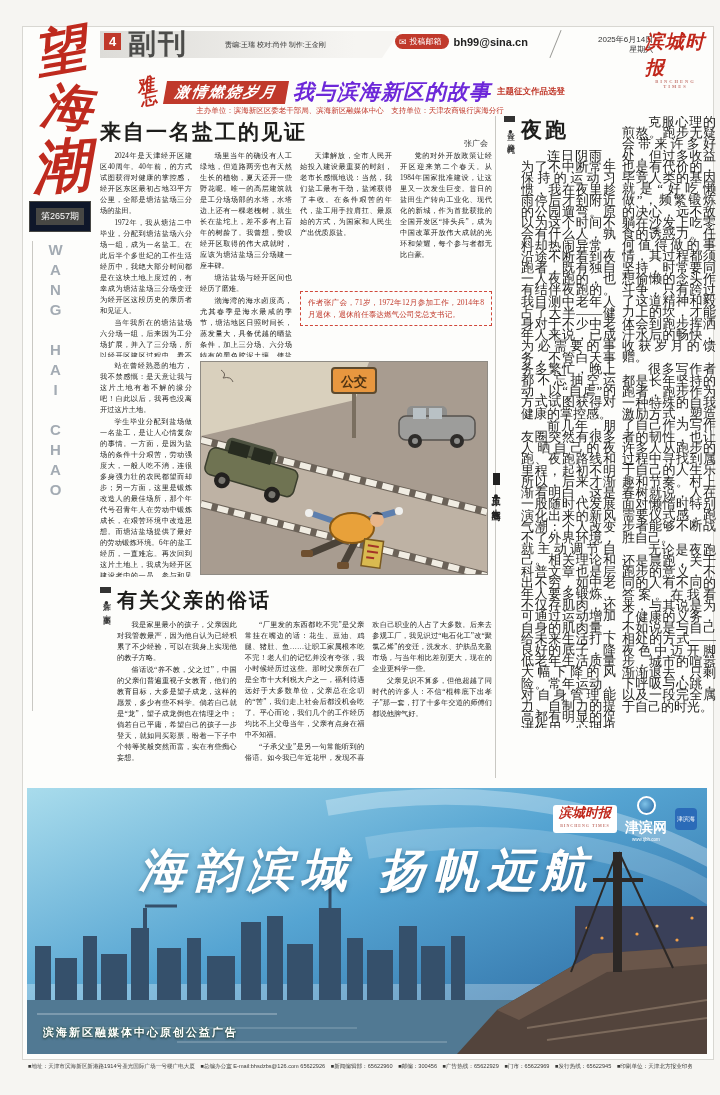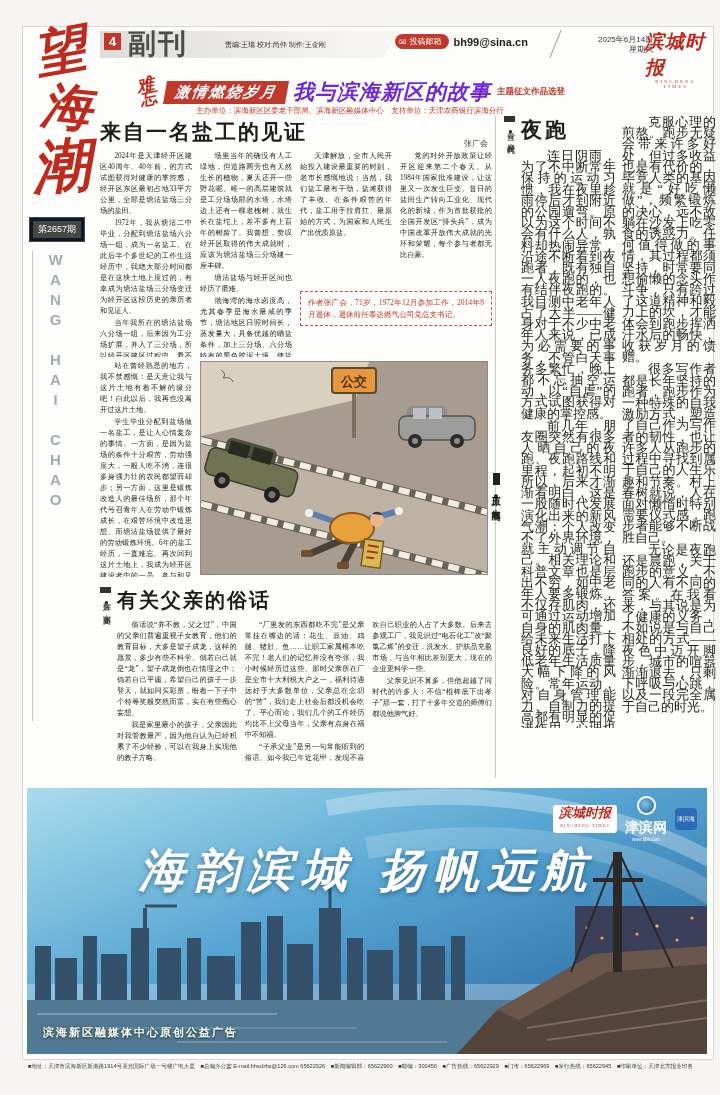--- a/index.html
+++ b/index.html
@@ -5,21 +5,21 @@
   html,body{margin:0;padding:0;}
   body{width:720px;height:1095px;background:#f6f5f2;font-family:"Liberation Serif","DejaVu Serif",serif;color:#1d1d1b;position:relative;overflow:hidden;}
   .frame{position:absolute;left:22px;top:26px;width:690px;height:1032px;border:1px solid #d8d7d2;background:#fdfdfb;}
   
   .masthead{position:absolute;left:26px;top:30px;width:72px;height:740px;}
   .callig{position:relative;height:172px;color:#bf2a1e;font-weight:bold;font-style:italic;}
   .callig span{position:absolute;line-height:1;}
   .c1{left:8px;top:-4px;font-size:52px;transform:rotate(-10deg);}
   .c2{left:16px;top:52px;font-size:50px;transform:rotate(6deg);}
   .c3{left:6px;top:108px;font-size:58px;transform:rotate(-4deg);}
-  .issue-box{margin:16px 0 10px 4px;display:inline-block;background:#474744;color:#fff;font-size:9px;padding:2px 5px;border:3px solid #0f172a;outline:1px solid #474744;font-family:"Liberation Sans",sans-serif;}
+  .issue-box{margin:0 0 10px 4px;display:inline-block;background:#474744;color:#fff;font-size:9px;padding:2px 5px;border:6px solid #0f172a;outline:1px solid #474744;font-family:"Liberation Sans",sans-serif;}
   .pinyin-wrap{margin-left:6px;border-left:1px solid #c9c8c3;padding-left:14px;height:470px;}
   .pinyin{writing-mode:vertical-rl;text-orientation:upright;font-family:"Liberation Sans",sans-serif;font-weight:bold;font-size:15px;letter-spacing:3px;color:#a3abb3;}
   
   .header{position:absolute;left:100px;top:31px;width:606px;height:34px;}
   .hdr-band{position:absolute;left:0;top:0;width:300px;height:27px;background:linear-gradient(to right,#dddcd8,#f6f5f2 85%);clip-path:polygon(0 0,100% 0,94% 100%,0 100%);}
   .pageno{position:absolute;left:4px;top:2px;width:17px;height:17px;background:#c0392b;color:#fff;font-family:"Liberation Sans",sans-serif;font-weight:bold;font-size:13px;text-align:center;line-height:17px;}
   .section{position:absolute;left:28px;top:-6px;font-family:"Liberation Sans",sans-serif;font-weight:bold;font-size:28px;color:#4c4c4a;letter-spacing:2px;}
   .credits{position:absolute;left:125px;top:9px;font-size:7px;color:#333;font-family:"Liberation Sans",sans-serif;}
   .mailbox{position:absolute;left:295px;top:3px;display:flex;align-items:center;gap:5px;}
   .mail-badge{background:#c0392b;color:#fff;border-radius:9px;font-size:8px;padding:2px 7px 2px 4px;font-family:"Liberation Sans",sans-serif;display:flex;align-items:center;gap:3px;}
@@ -222,22 +222,22 @@
         </div>
       </div>
     </div>
 
     <div class="a3">
       <div class="a3-head">
         <div class="vtag">朱辉●家事如天</div>
         <div style="flex:1">
           <h2 class="a3-title">有关父亲的俗话</h2>
           <div class="threecol">
+              <p class="para">我是家里最小的孩子，父亲因此对我管教最严，因为他自认为已经积累了不少经验，可以在我身上实现他的教子方略。</p>
               <p class="para">俗话说“养不教，父之过”，中国的父亲们普遍重视子女教育，他们的教育目标，大多是望子成龙，这样的愿景，多少有些不科学。倘若自己就是“龙”，望子成龙倒也在情理之中；倘若自己平庸，希望自己的孩子一步登天，就如同买彩票，盼着一下子中个特等奖般突然而富，实在有些痴心妄想。</p>
-              <p class="para">我是家里最小的孩子，父亲因此对我管教最严，因为他自认为已经积累了不少经验，可以在我身上实现他的教子方略。</p>
               <p class="para">“厂里发的东西都吃不完”是父亲常挂在嘴边的话：花生、豆油、鸡腿、猪肚、鱼……让职工家属根本吃不完！老人们的记忆并没有夸张，我小时候经历过这些。那时父亲所在厂是全市十大利税大户之一，福利待遇远好于大多数单位，父亲总在念叨的“苦”，我们走上社会后都没机会吃了。平心而论，我们几个的工作经历均比不上父母当年，父亲有点身在福中不知福。</p>
               <p class="para">“子承父业”是另一句常能听到的俗语。如今我已年近花甲，发现不喜欢自己职业的人占了大多数。后来去参观工厂，我见识过“电石化工”改“聚氯乙烯”的变迁，洗发水、护肤品充盈市场，与当年相比差别更大，现在的企业更科学一些。</p>
               <p class="para">父亲见识不算多，但他超越了同时代的许多人：不信“棍棒底下出孝子”那一套，打了十多年交道的师傅们都说他脾气好。</p>
             </div>
         </div>
       </div>
     </div>
   </div>
 
   <div class="rightzone">

